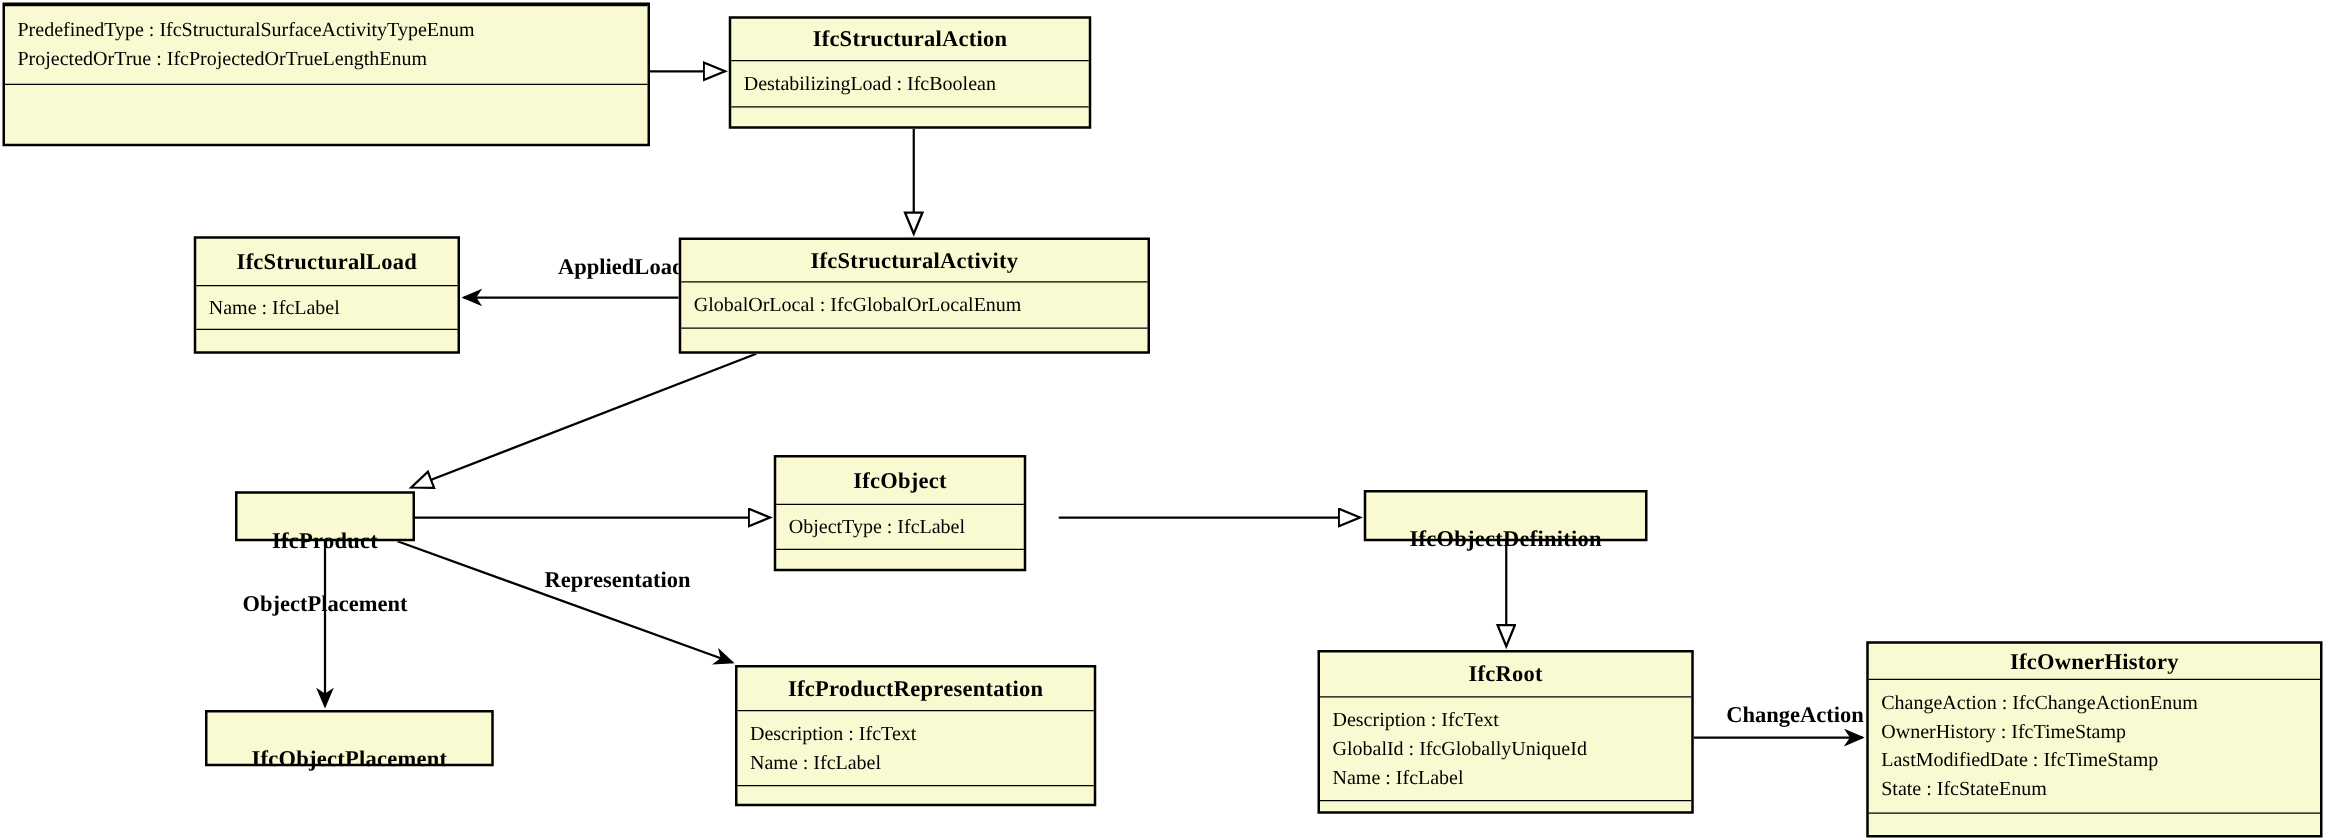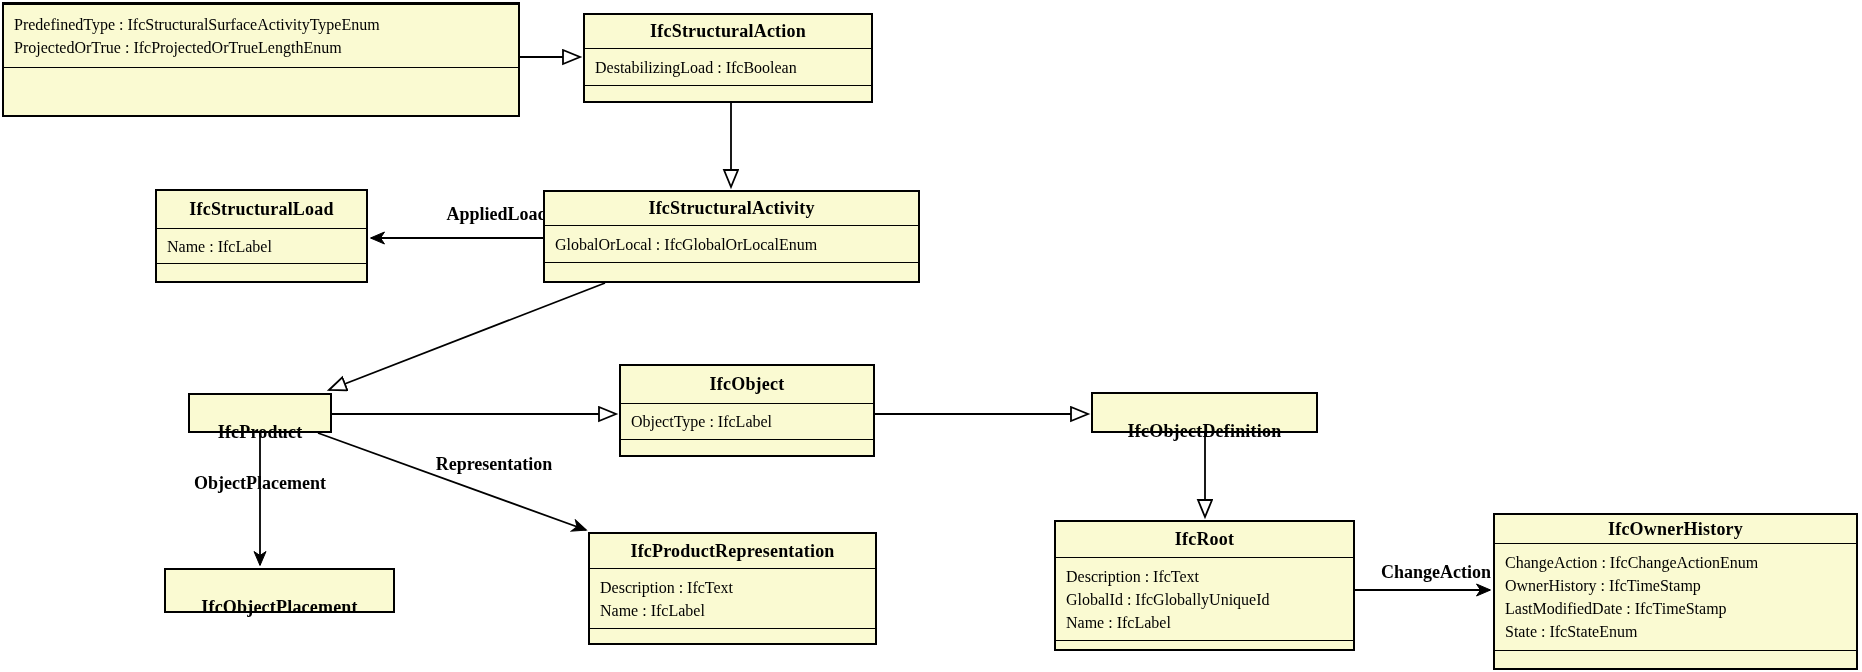--- a/index.html
+++ b/index.html
@@ -125,21 +125,21 @@
     <div class="uml-attrs" style="height:37px">
       <div>GlobalOrLocal : IfcGlobalOrLocalEnum</div>
     </div>
     <div class="uml-empty"></div>
   </div>
 
   <div class="uml-node single" style="left:188px;top:393px;width:144px;height:40px">
     <div class="uml-title">IfcProduct</div>
   </div>
 
-  <div class="uml-node" style="left:619px;top:364px;width:256px;height:93px">
+  <div class="uml-node" style="left:619px;top:364px;width:202px;height:93px">
     <div class="uml-title" style="height:37px">IfcObject</div>
     <div class="uml-attrs" style="height:36px">
       <div>ObjectType : IfcLabel</div>
     </div>
     <div class="uml-empty"></div>
   </div>
 
   <div class="uml-node single" style="left:1091px;top:392px;width:227px;height:41px">
     <div class="uml-title">IfcObjectDefinition</div>
   </div>

